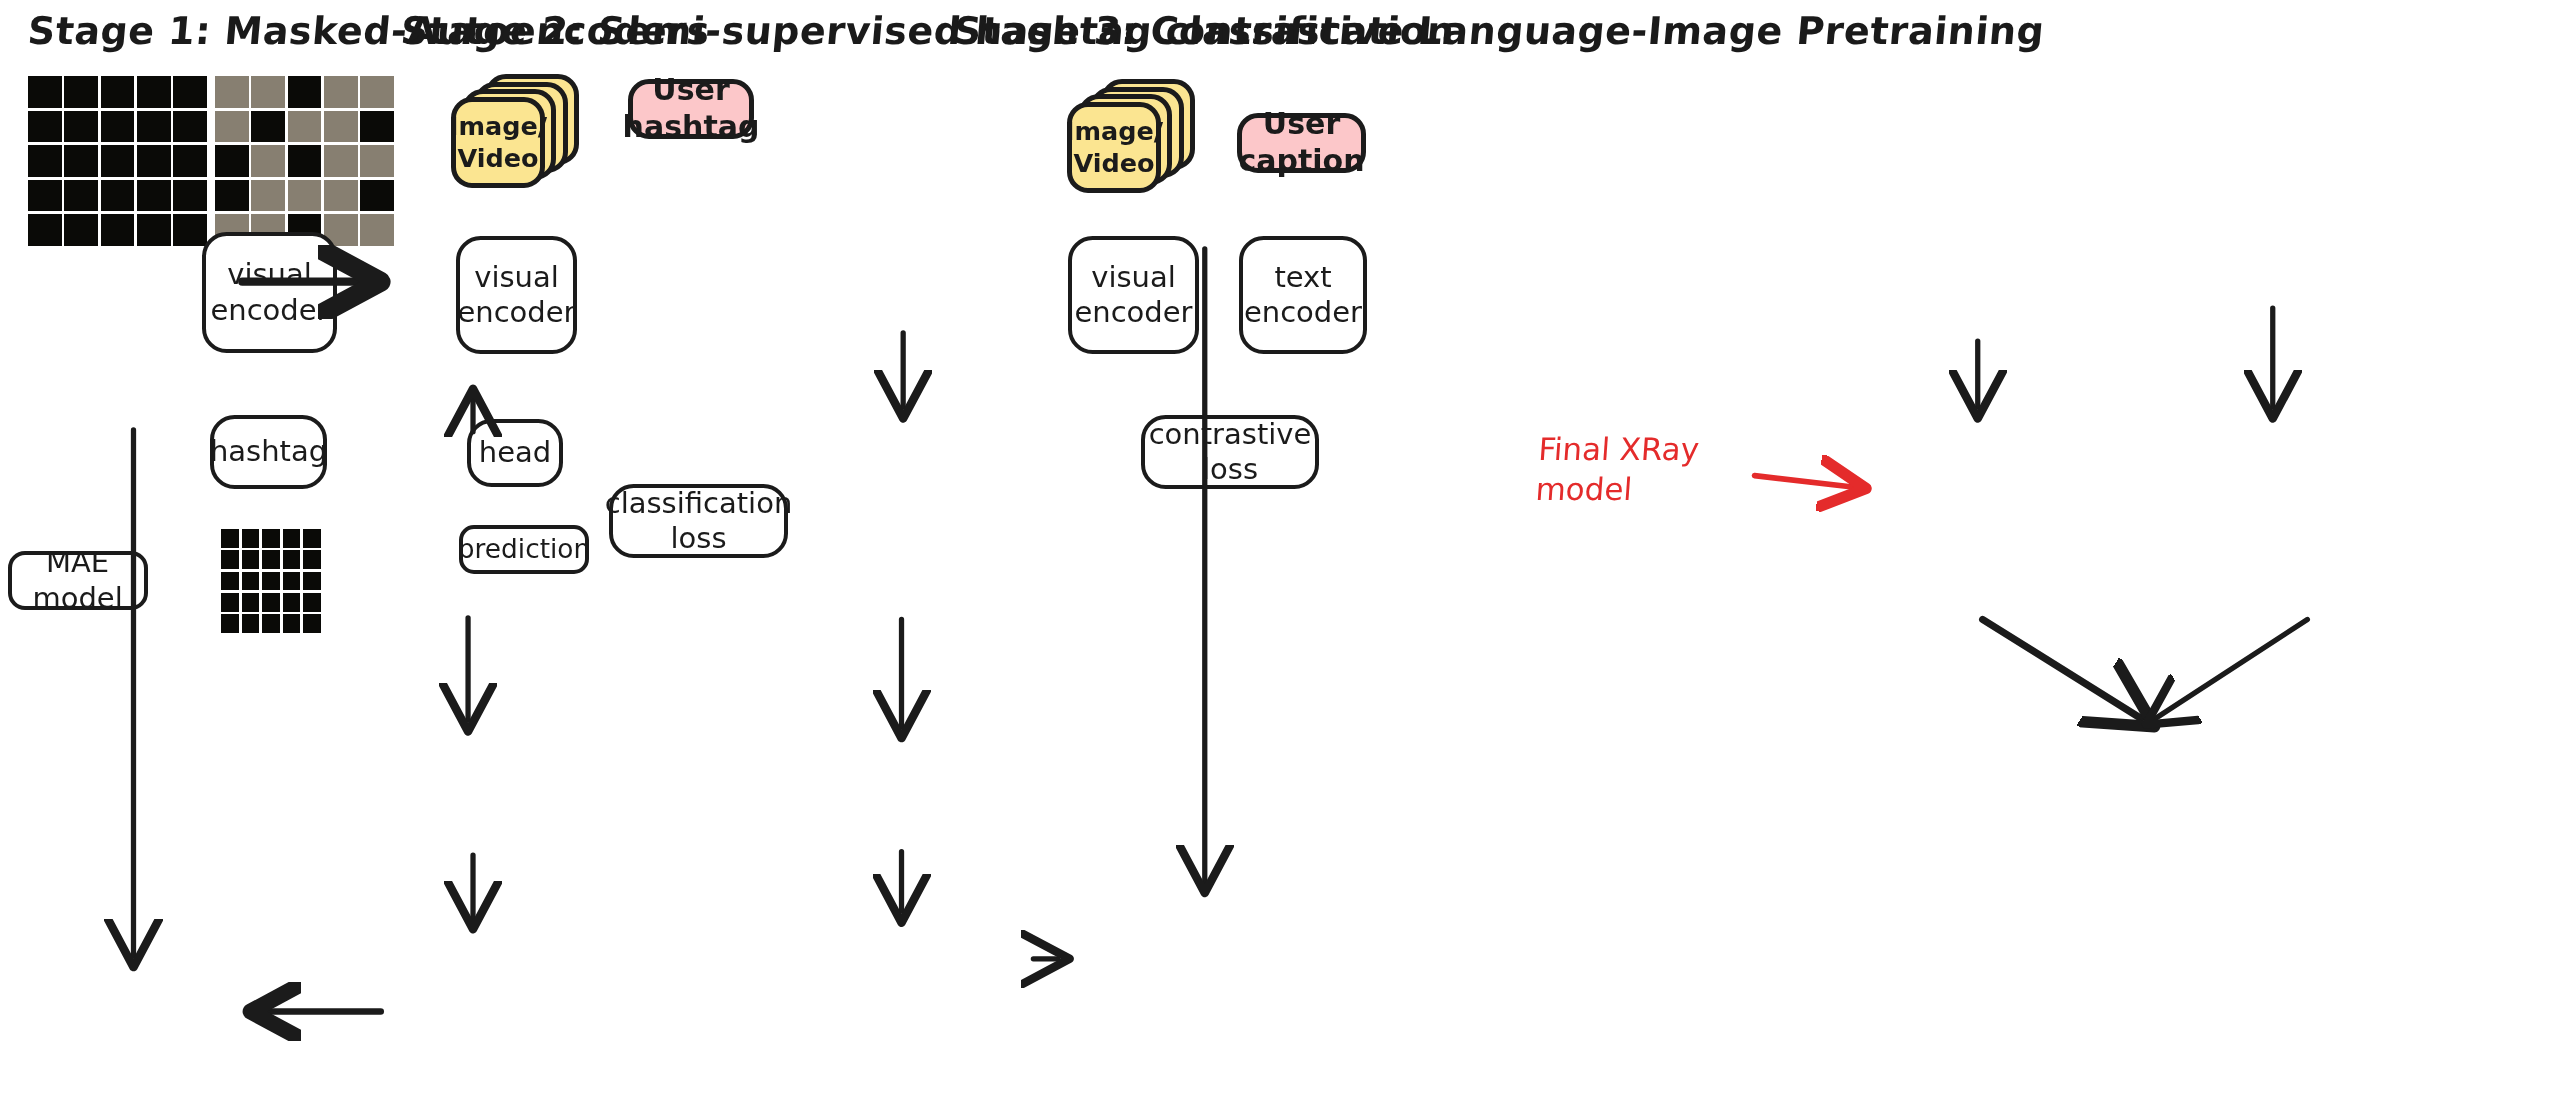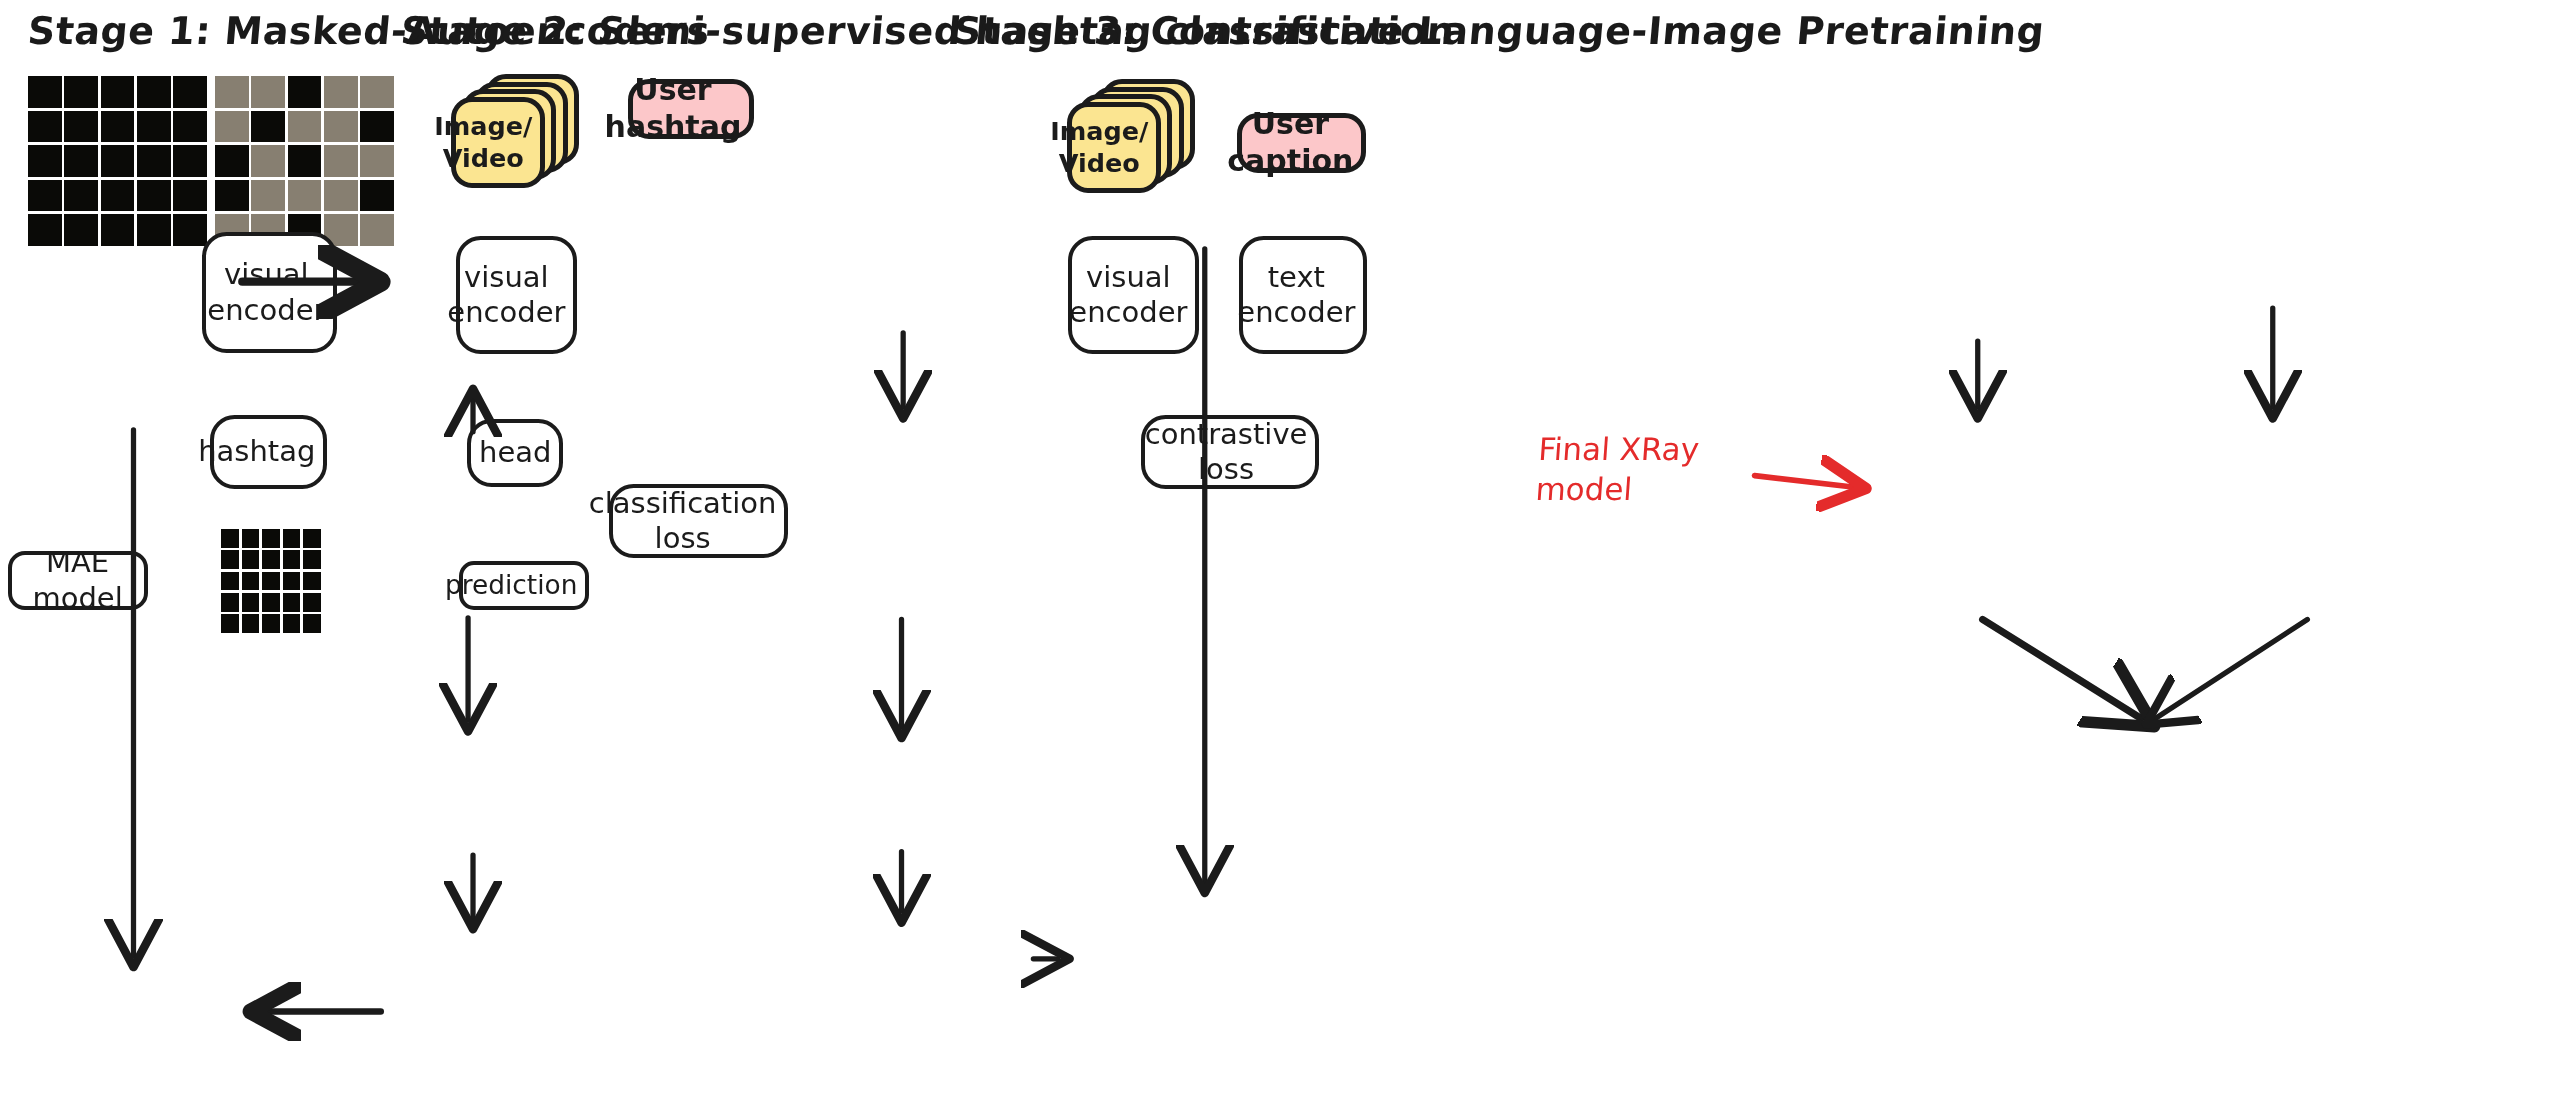--- a/index.html
+++ b/index.html
@@ -33,21 +33,21 @@
   #title-3 { left: 954px; top: 9.4px; }
 
   
   .node {
     position: absolute;
     border: 4.7px solid #1b1b1b;
     border-radius: 24.6px;
     background: #ffffff;
     display: flex;
     align-items: center;
-    justify-content: flex-end;
+    justify-content: center;
     text-align: center;
     font-family: "DejaVu Sans", sans-serif;
     font-size: 29px;
     line-height: 1.22;
     color: #1b1b1b;
     padding: 3.8px 7.6px;
   }
   .node .lbl { display: block; white-space: pre-line; }
 
   .node.card {
@@ -246,21 +246,21 @@
 
   <div class="node" style="left:456px; top:236px; width:121px; height:118px;">
     <span class="lbl">visual
 encoder</span>
   </div>
 
   <div class="node" style="left:467px; top:419px; width:96px; height:68px;">
     <span class="lbl">head</span>
   </div>
 
-  <div class="node" style="left:459px; top:525px; width:130px; height:49px; border-radius:15px; font-size:26.4px;margin-top:36px;">
+  <div class="node" style="left:459px; top:525px; width:130px; height:49px; border-radius:15px; font-size:26.4px;">
     <span class="lbl">prediction</span>
   </div>
 
   <div class="node" style="left:609px; top:484px; width:179px; height:74px;">
     <span class="lbl">classification
 loss</span>
   </div>
 
   <div class="stack" style="left:1067px; top:79px; width:137px; height:113px;">
     <div class="sheet" style="left:34px; top:0px;  width:94px; height:91px;"></div>

